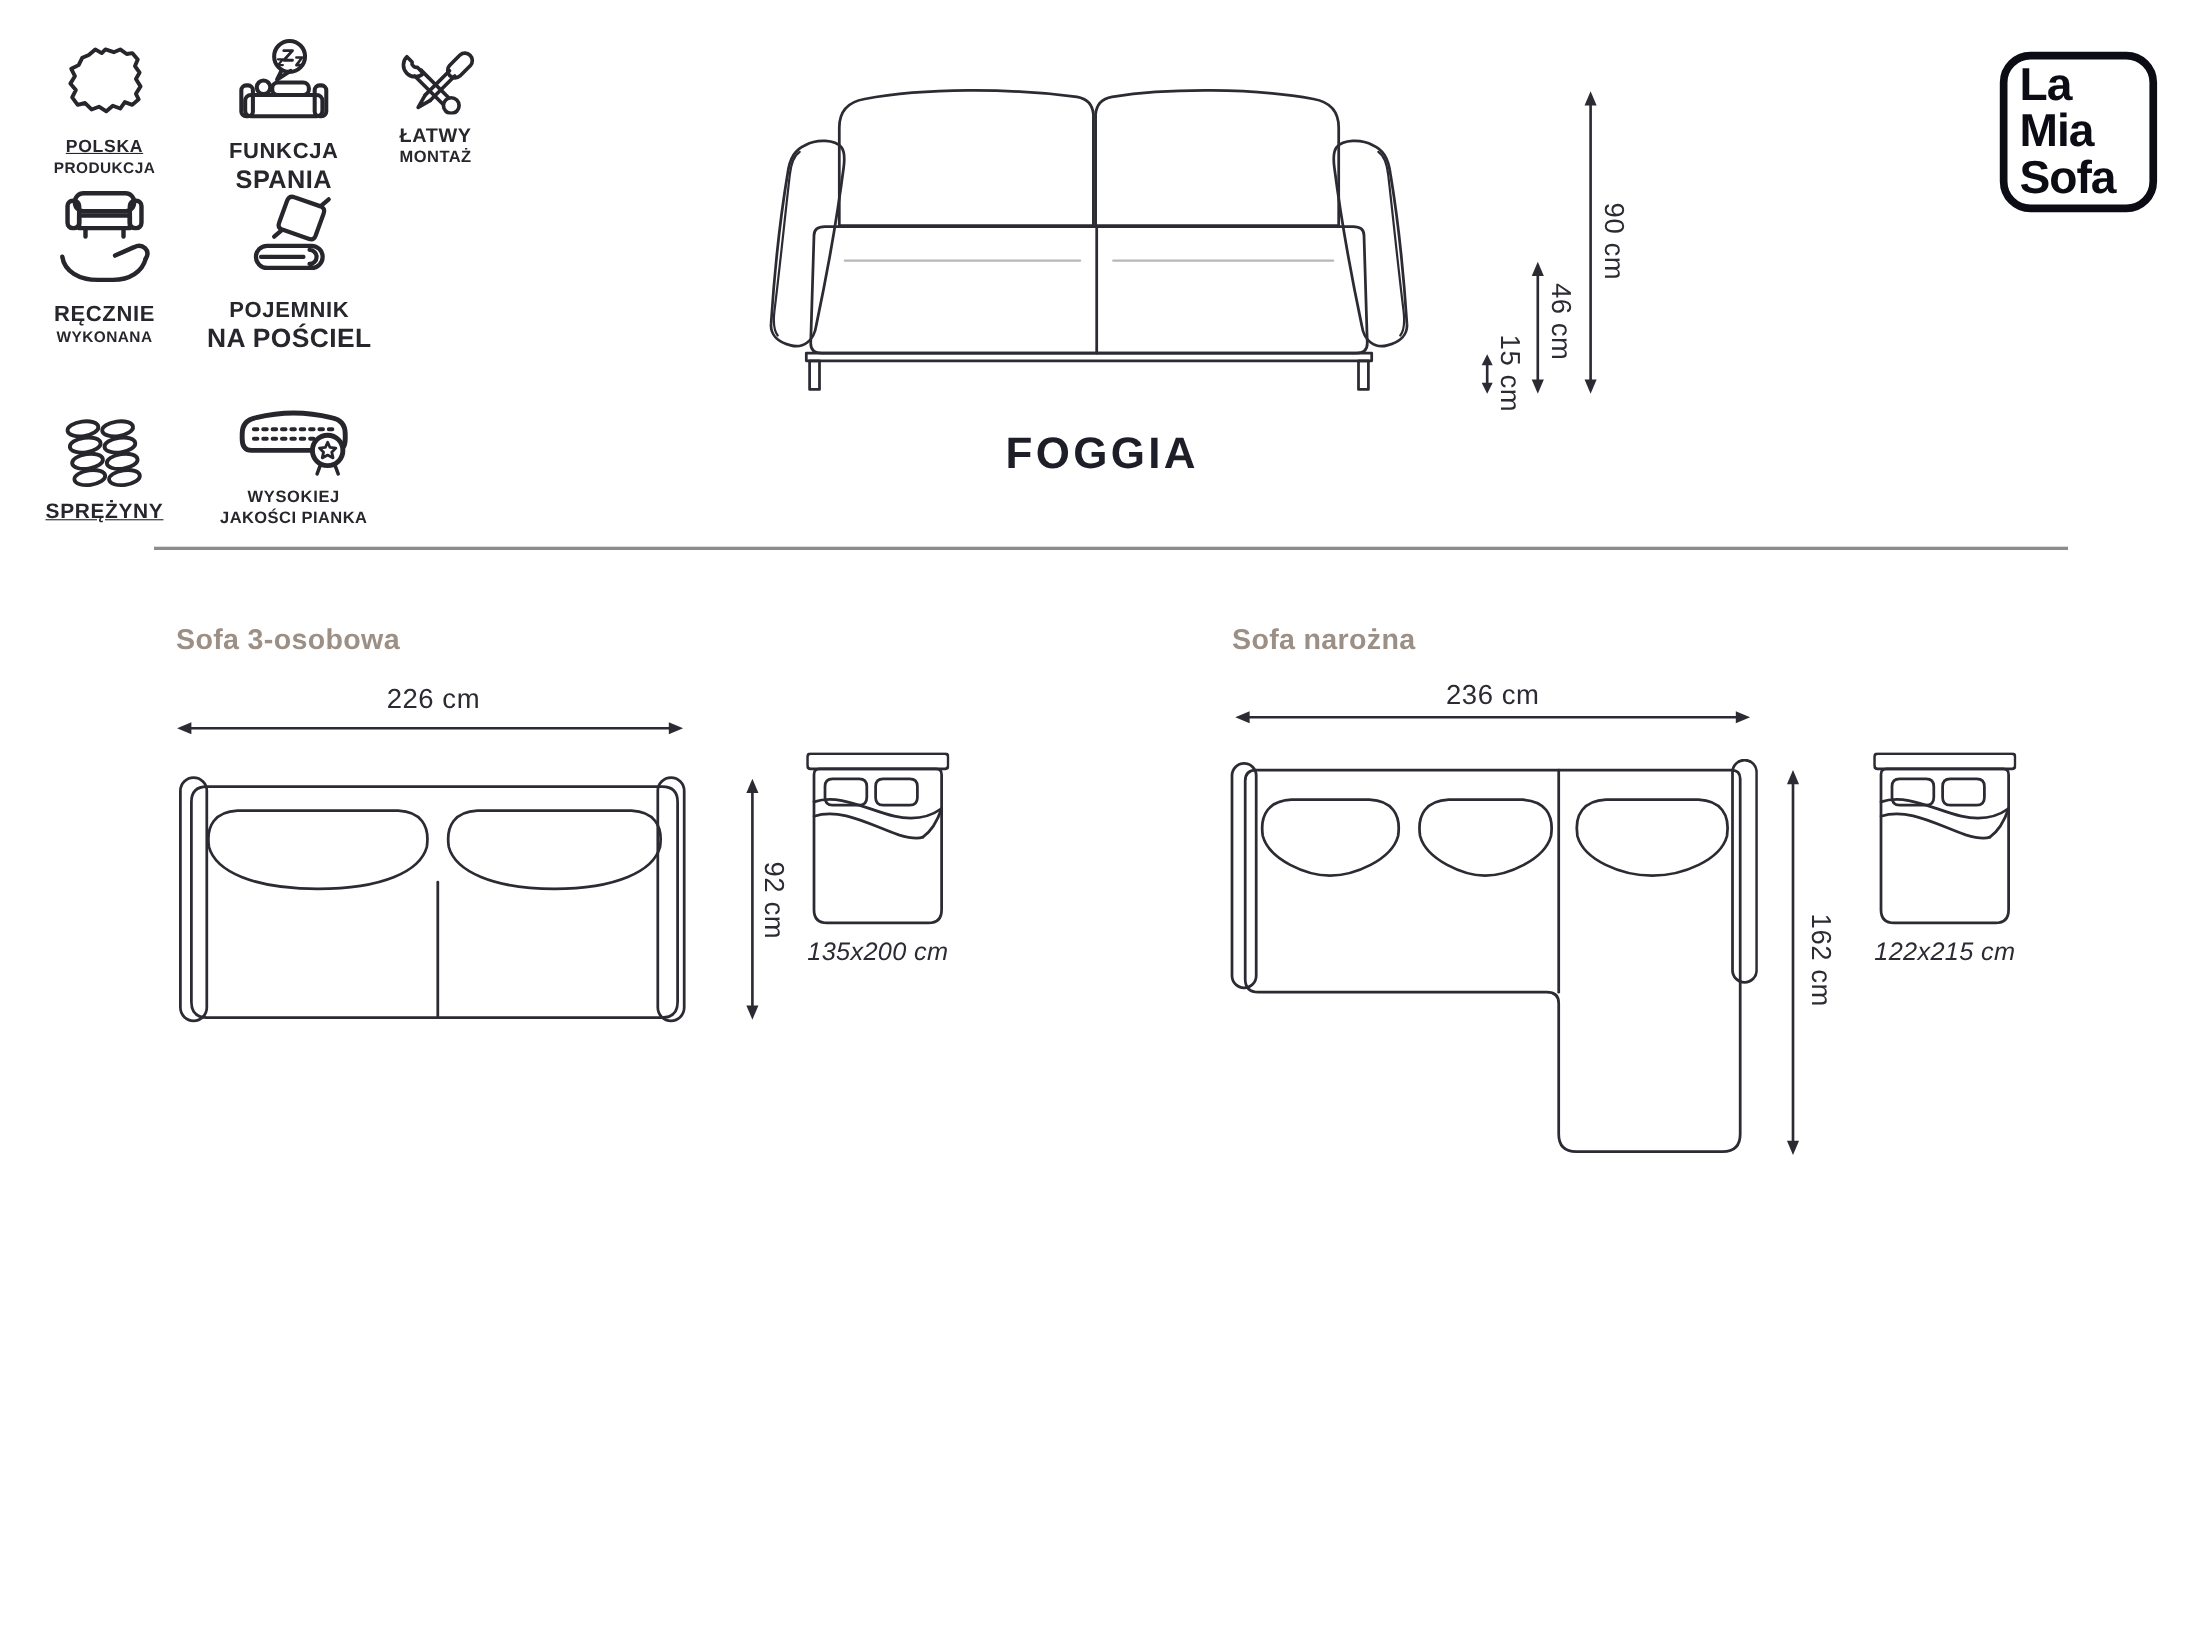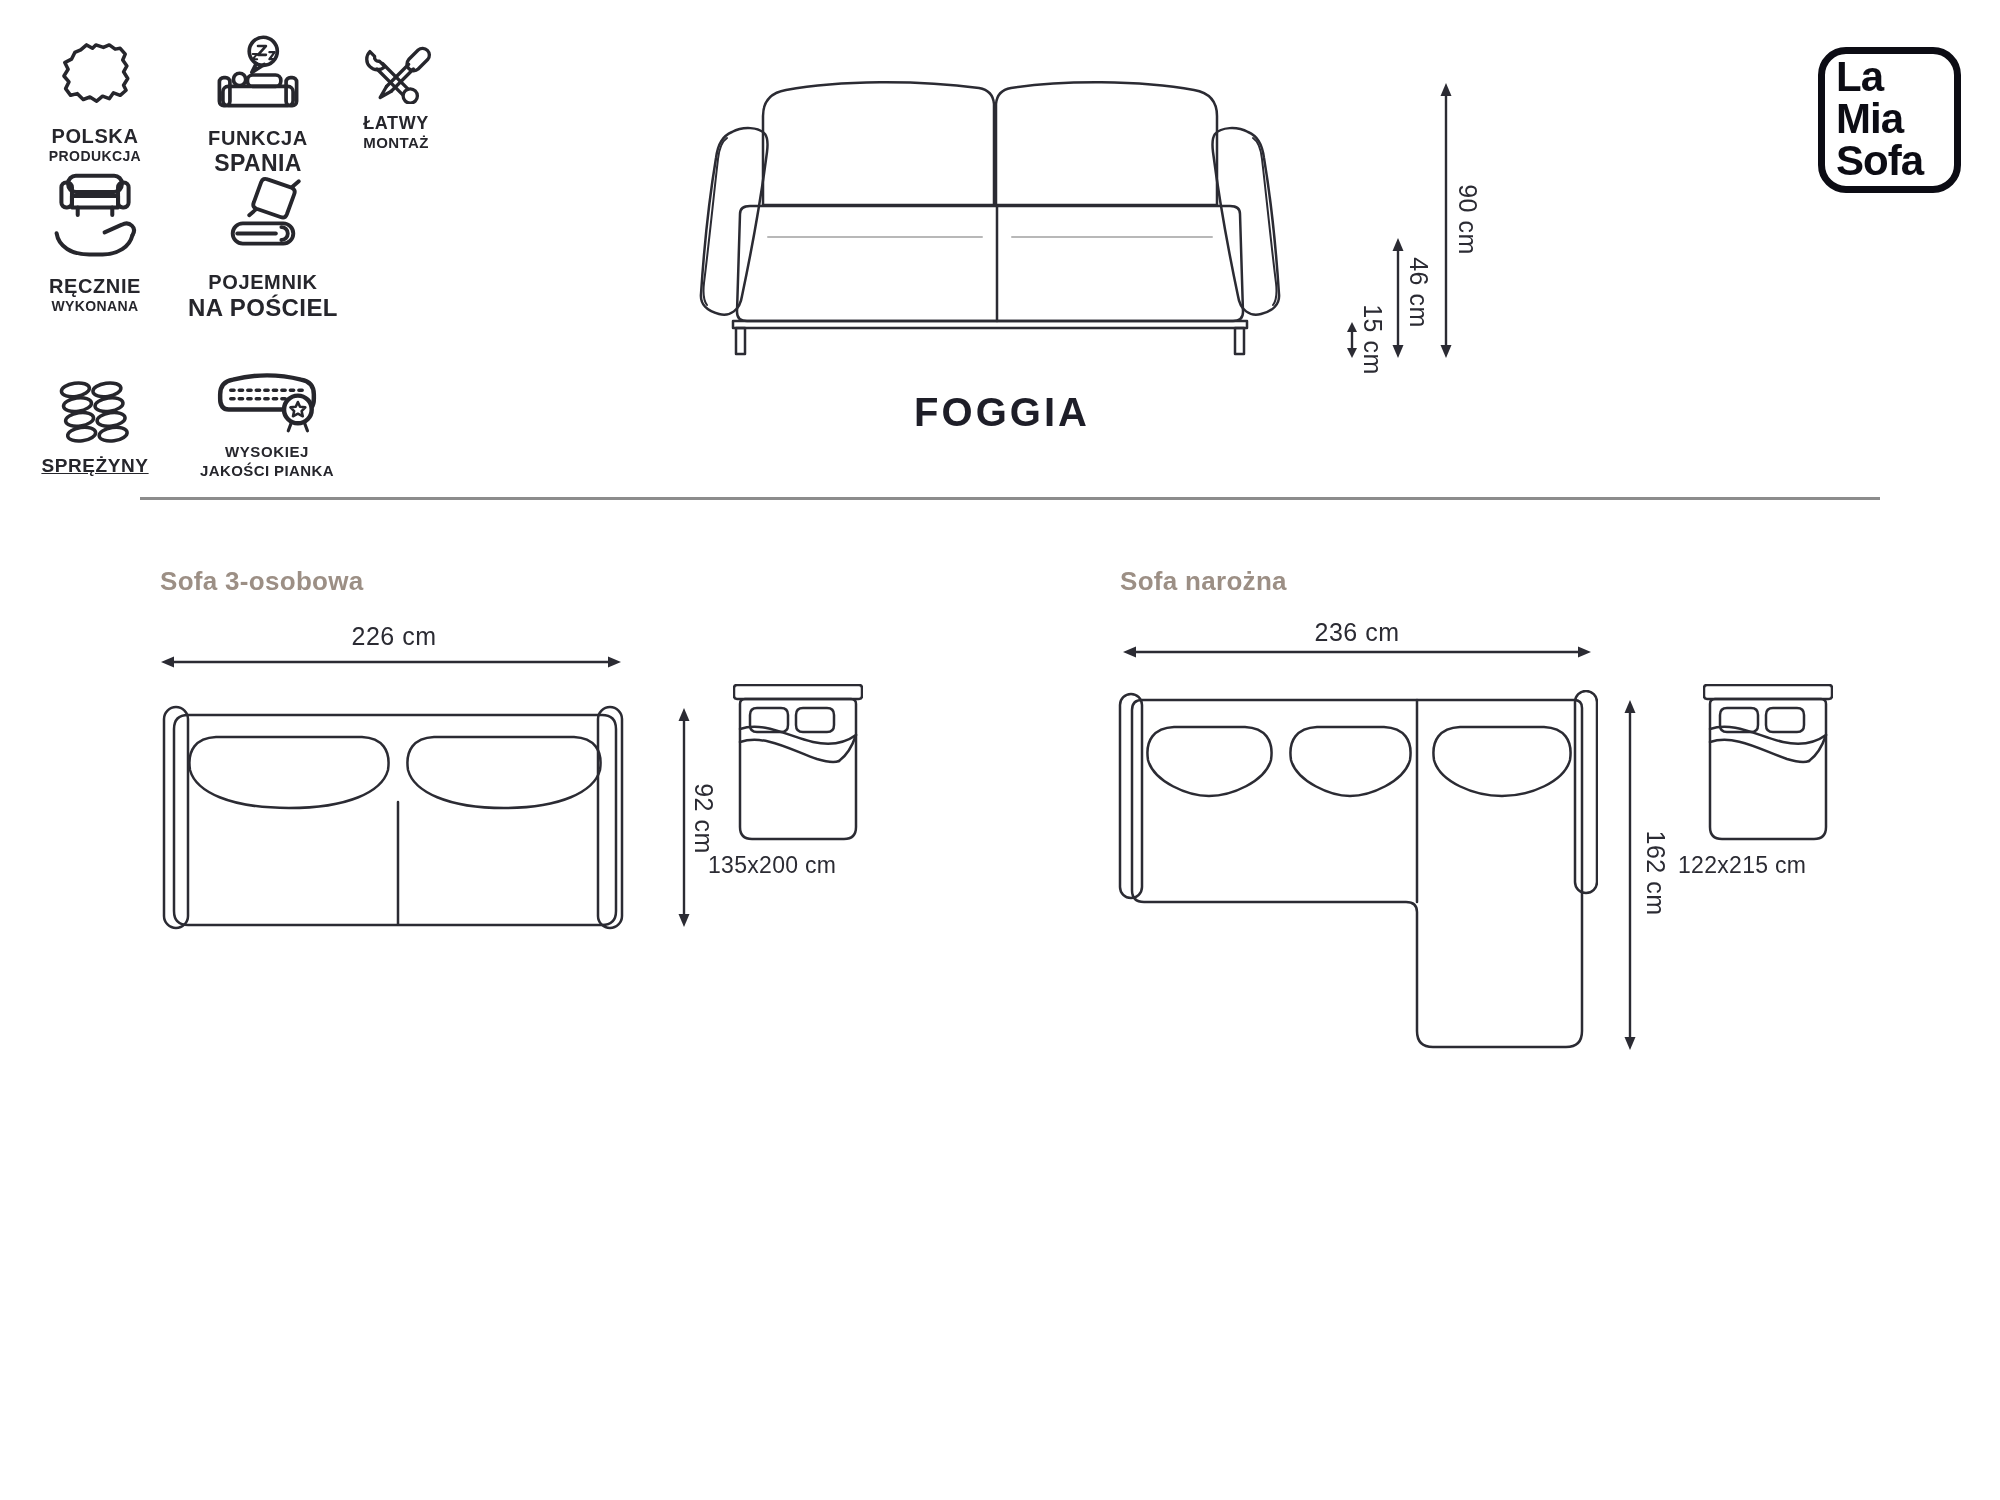--- a/index.html
+++ b/index.html
@@ -7,38 +7,38 @@
           font-family:"Liberation Sans",sans-serif;color:#26262c;overflow:hidden;}
   svg{display:block;}
   .line-art{stroke:#2b2b33;fill:none;stroke-width:2.5;stroke-linejoin:round;stroke-linecap:round;}
   .abs{position:absolute;}
 
   
   .ft{position:absolute;display:flex;flex-direction:column;align-items:center;text-align:center;}
   .ft .ic{stroke:#26262c;fill:none;stroke-width:4.2;stroke-linejoin:round;stroke-linecap:round;}
   .ft .l1{font-weight:700;letter-spacing:.6px;margin-top:9px;line-height:1.12;white-space:nowrap;}
   .ft .l2{font-weight:700;letter-spacing:.4px;margin-top:2px;line-height:1.12;white-space:nowrap;}
-  .f1{left:5px;top:36px;width:180px;}   .f1 .l1{font-size:20px;} .f1 .l2{font-size:14px;font-weight:600;}
+  .f1{left:5px;top:36px;width:180px;}   .f1 .l1{font-size:16px;text-decoration:underline;} .f1 .l2{font-size:14px;font-weight:600;}
   .f2{left:168px;top:32px;width:180px;} .f2 .l1{font-size:20px;} .f2 .l2{font-size:23px;}
   .f3{left:316px;top:42px;width:160px;justify-content:space-between;} .f3 .l1{font-size:18px;} .f3 .l2{font-size:15px;}
   .f4{left:5px;top:168px;width:180px;}  .f4 .l1{font-size:20px;} .f4 .l2{font-size:14px;font-weight:600;}
   .f5{left:168px;top:172px;width:190px;}.f5 .l1{font-size:20px;} .f5 .l2{font-size:24px;}
   .f6{left:5px;top:378px;width:180px;}  .f6 .l1{font-size:19px;text-decoration:underline;}
   .f7{left:152px;top:369px;width:230px;align-items:center;}.f7 .l1{font-size:15px;} .f7 .l2{font-size:15px;}
 
   .dim{position:absolute;font-size:25px;color:#2b2b33;text-align:center;letter-spacing:.5px;white-space:nowrap;}
   .rot{transform:rotate(90deg);}
   .arrow line{stroke:#2b2b33;stroke-width:2.4;}
   .arrow polygon{fill:#2b2b33;stroke:none;}
 
   .variant-title{position:absolute;font-size:26px;font-weight:700;color:#9c8f85;letter-spacing:.3px;}
   #product-title{position:absolute;left:850px;top:390px;width:304px;text-align:center;
                  font-size:40px;font-weight:700;letter-spacing:3px;color:#1e1e28;}
   #divider{position:absolute;left:140px;top:497px;width:1740px;height:3px;background:#8c8c8c;}
-  .bed-label{position:absolute;font-size:23px;color:#2b2b33;width:180px;letter-spacing:.3px;}
+  .bed-label{position:absolute;font-size:23px;color:#2b2b33;text-align:center;width:180px;letter-spacing:.3px;font-style:italic;}
 
   #logo{position:absolute;left:1818px;top:47px;width:118px;height:130px;border:7px solid #0c0c14;
         border-radius:28px;padding:2px 0 0 11px;}
   #logo .bl{font-size:42px;font-weight:800;line-height:1.0;color:#0c0c14;letter-spacing:-1px;}
 </style>
 </head>
 <body>
 
 <div id="canvas">
 

